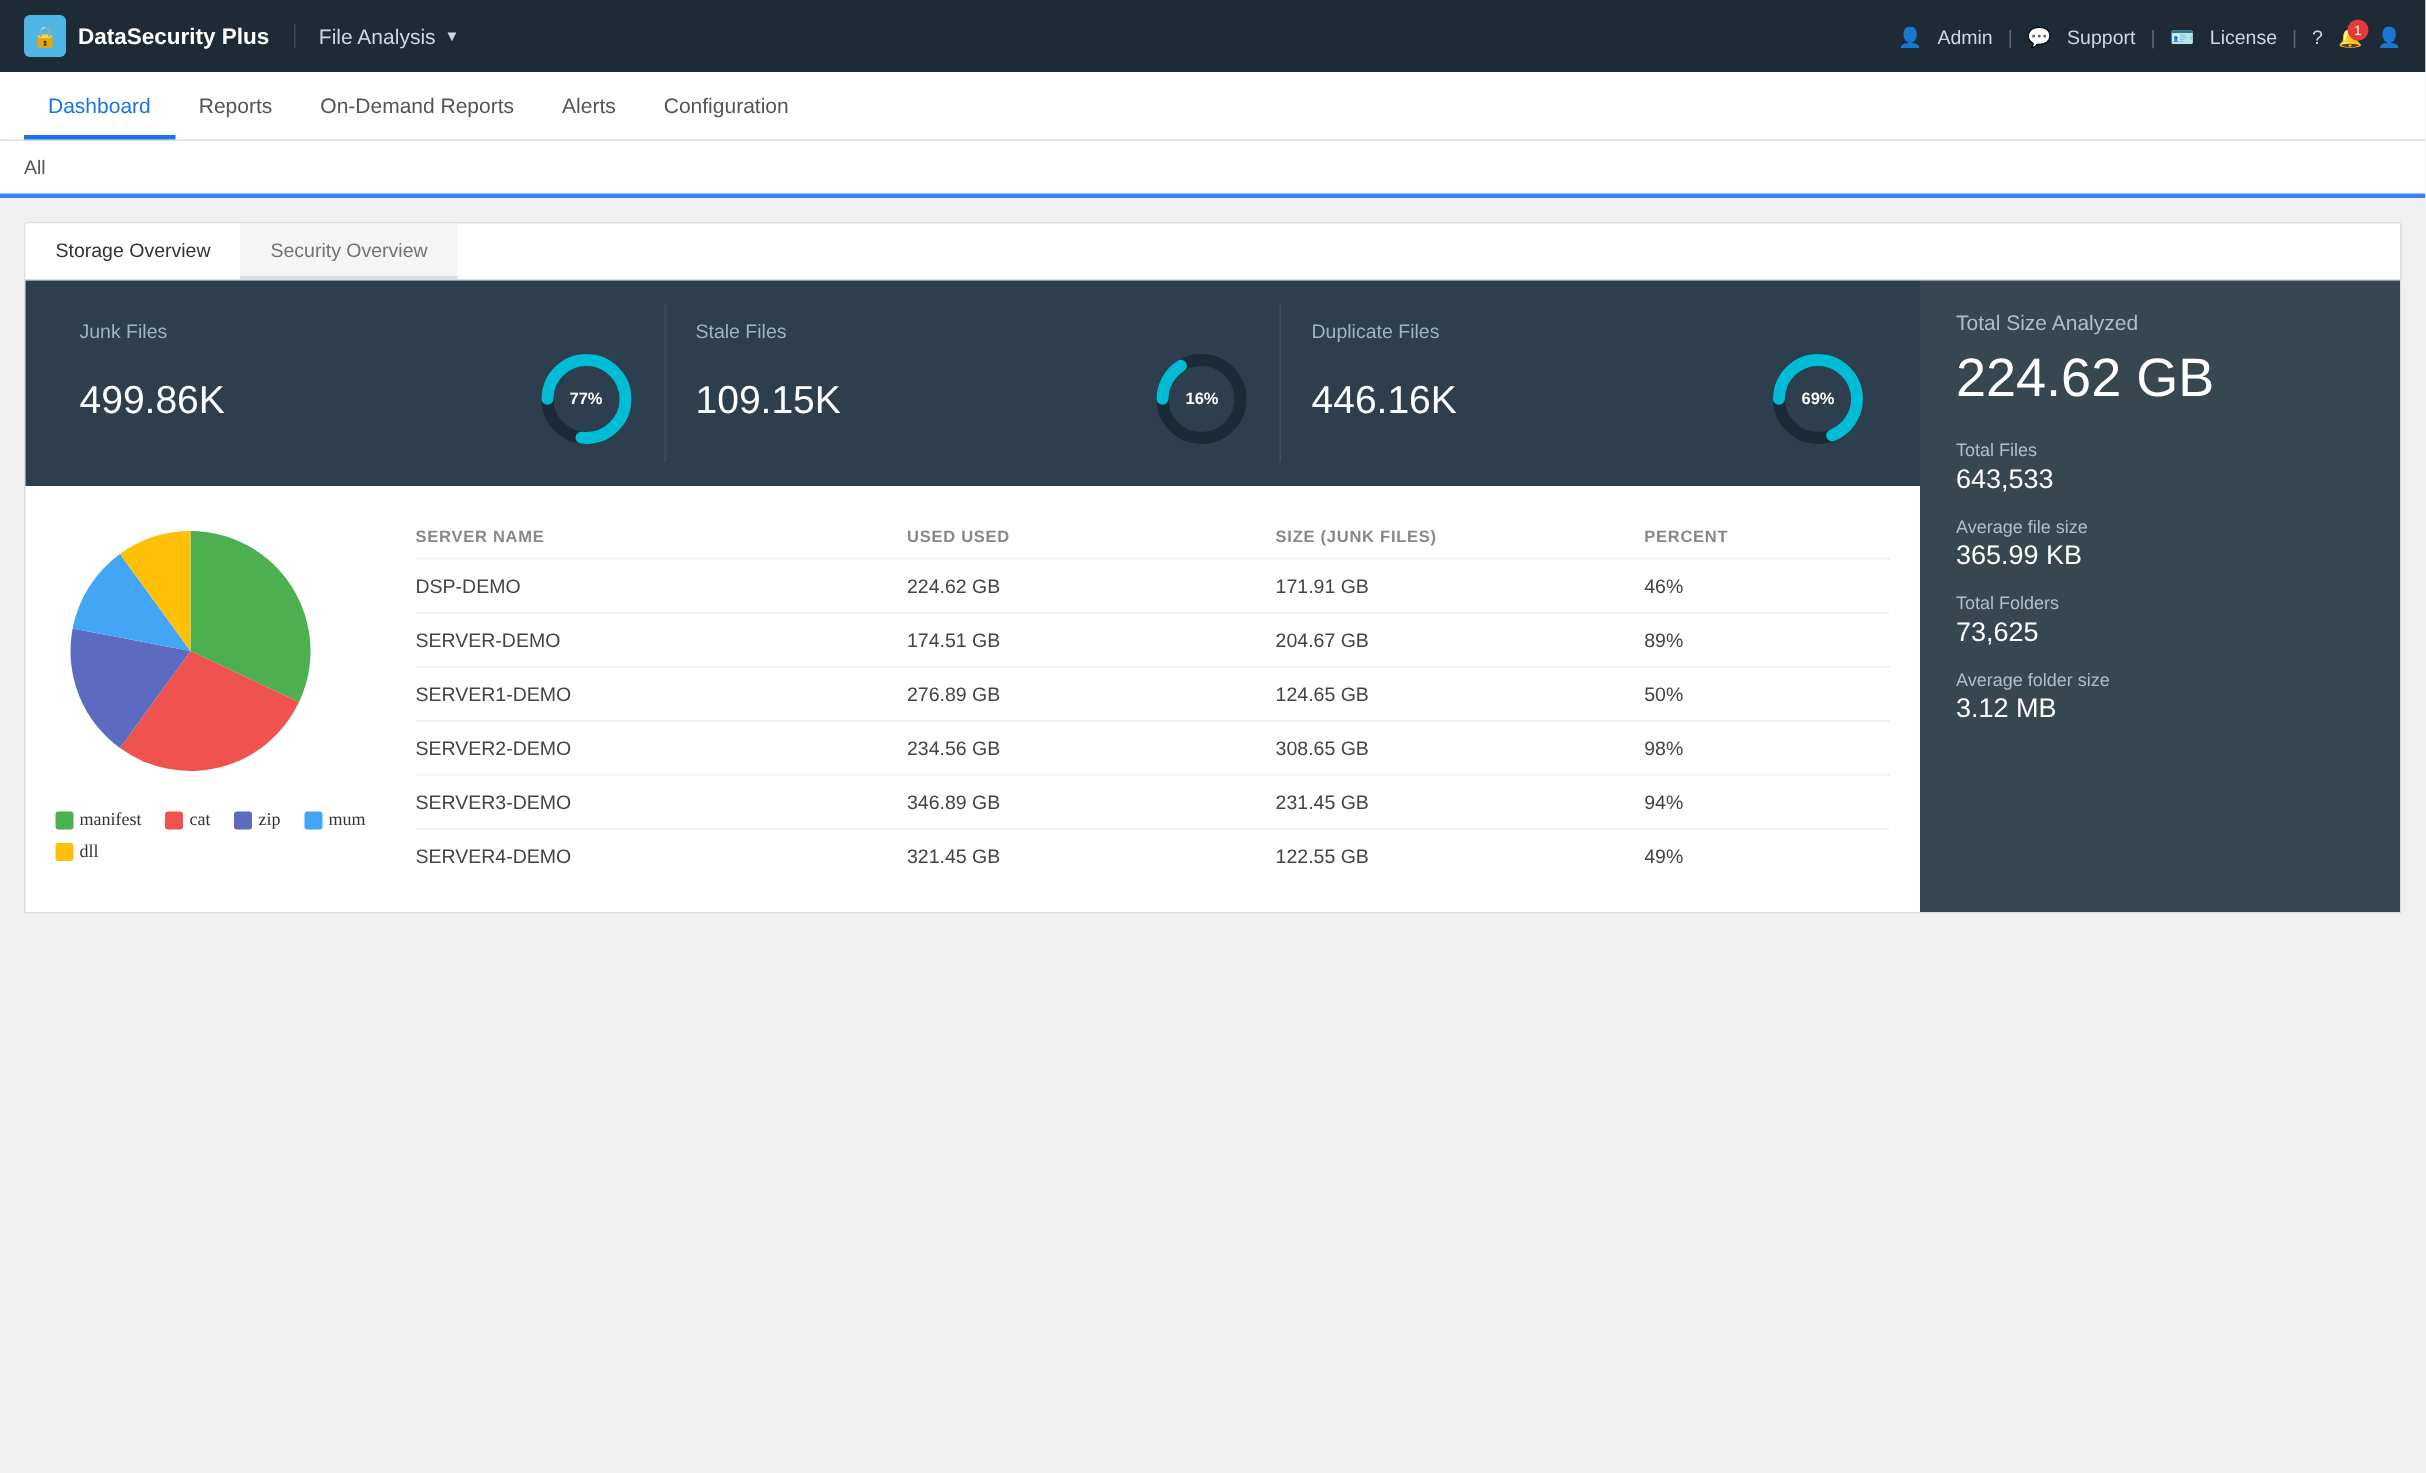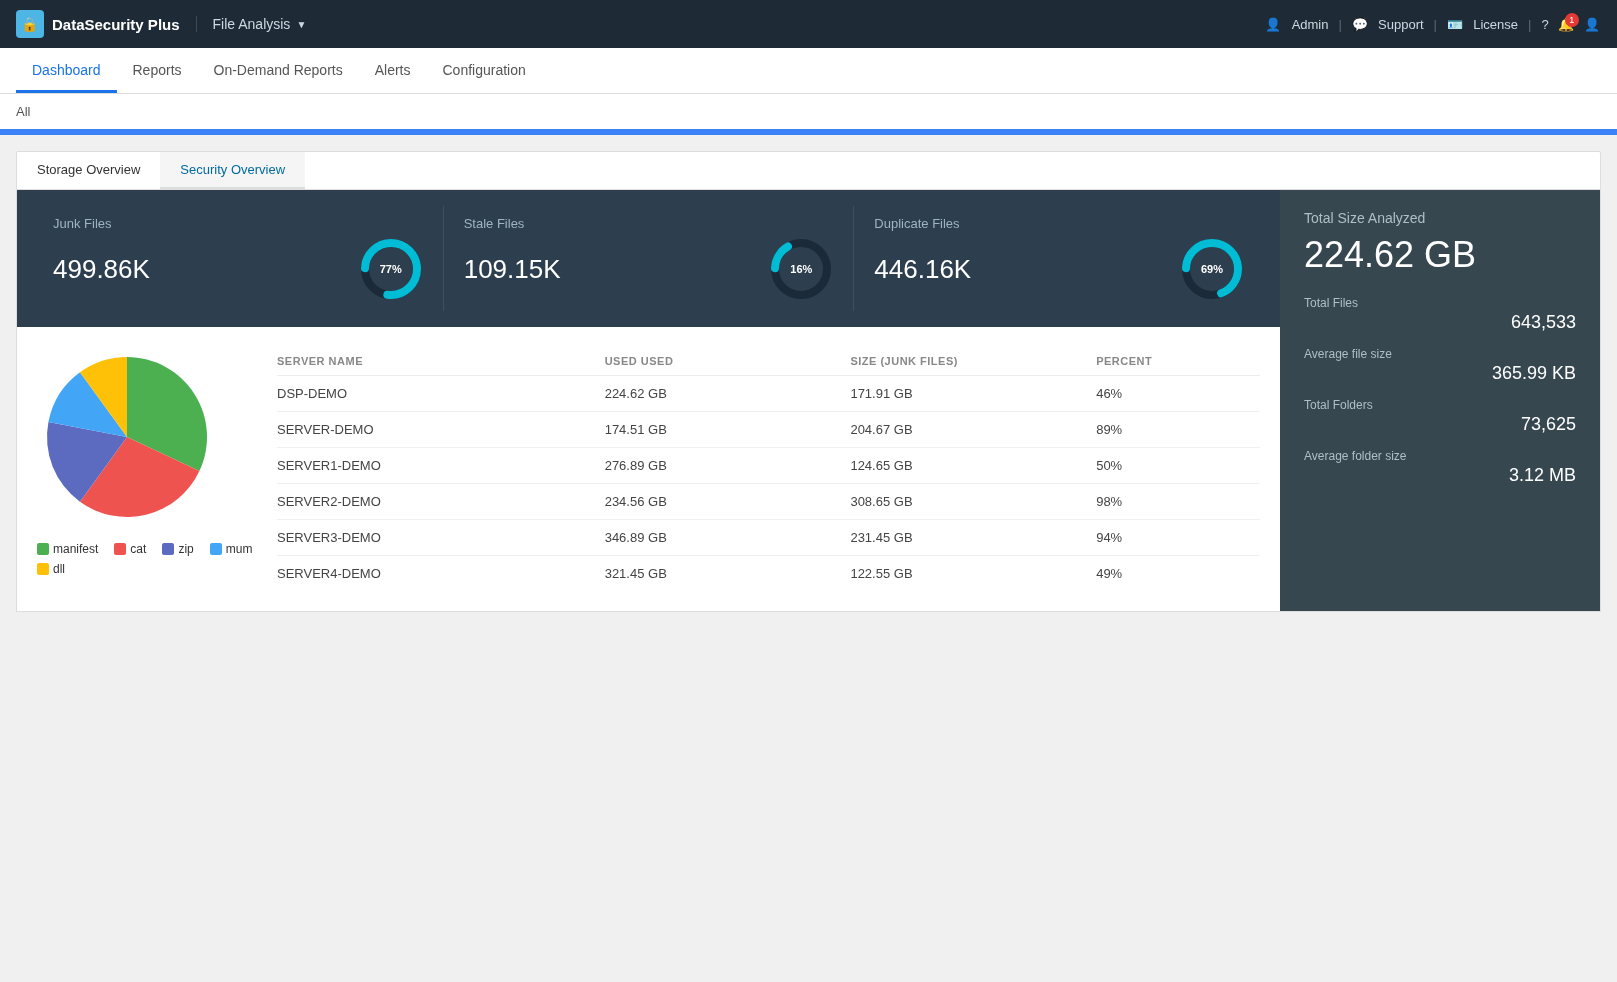--- a/index.html
+++ b/index.html
@@ -65,38 +65,38 @@
       border-bottom: 3px solid #1a73e8;
       font-weight: 500;
     }
 
     
     .breadcrumb {
       padding: 10px 16px;
       font-size: 13px;
       color: #555;
       background: #fff;
-      border-bottom: 6px solid #3b82f6;
+      border-bottom: 3px solid #3b82f6;
     }
 
     
     .main-content { padding: 16px; }
 
     
     .tab-bar {
       display: flex;
       background: #fff;
       border: 1px solid #ddd;
       border-radius: 2px 2px 0 0;
     }
     .tab-item {
       padding: 10px 20px;
       font-size: 13px;
       cursor: pointer;
-      color: #0369a1;
+      color: #737373;
       border-bottom: 2px solid transparent;
     }
     .tab-item.active {
       background: #fff;
       color: #333;
       border-bottom: 2px solid #fff;
       font-weight: 500;
     }
     .tab-item:not(.active) {
       background: #f5f5f5;
@@ -147,29 +147,29 @@
       top: 50%; left: 50%;
       transform: translate(-50%, -50%);
       font-size: 11px;
       color: #fff;
       font-weight: 600;
     }
     .total-size-label { font-size: 14px; color: #b0bec5; margin-bottom: 8px; }
     .total-size-value { font-size: 36px; font-weight: 300; margin-bottom: 20px; }
     .stat-item { margin-bottom: 14px; }
     .stat-label { font-size: 12px; color: #b0bec5; margin-bottom: 2px; }
-    .stat-value { font-size: 18px; font-weight: 400; color: #fff; text-align: right; }
+    .stat-value { font-size: 18px; font-weight: 400; color: #fff; }
     .chart-and-table { flex: 1; padding: 20px; display: flex; gap: 20px; }
 
     
     .pie-container {
       width: 220px;
       flex-shrink: 0;
     }
-    .pie-legend { margin-top: 12px; display: flex; flex-wrap: wrap; gap: 6px 16px; font-size: 12px; }
+    .pie-legend { margin-top: 12px; display: flex; flex-wrap: wrap; gap: 6px 16px; font-size: 12px; font-family: Liberation Serif, serif; }
     .legend-item { display: flex; align-items: center; gap: 4px; }
     .legend-dot { width: 12px; height: 12px; border-radius: 2px; flex-shrink: 0; }
 
     
     .server-table { flex: 1; }
     .table-header {
       display: grid;
       grid-template-columns: 2fr 1.5fr 1.5fr 1fr;
       padding: 8px 0;
       border-bottom: 1px solid #eee;

